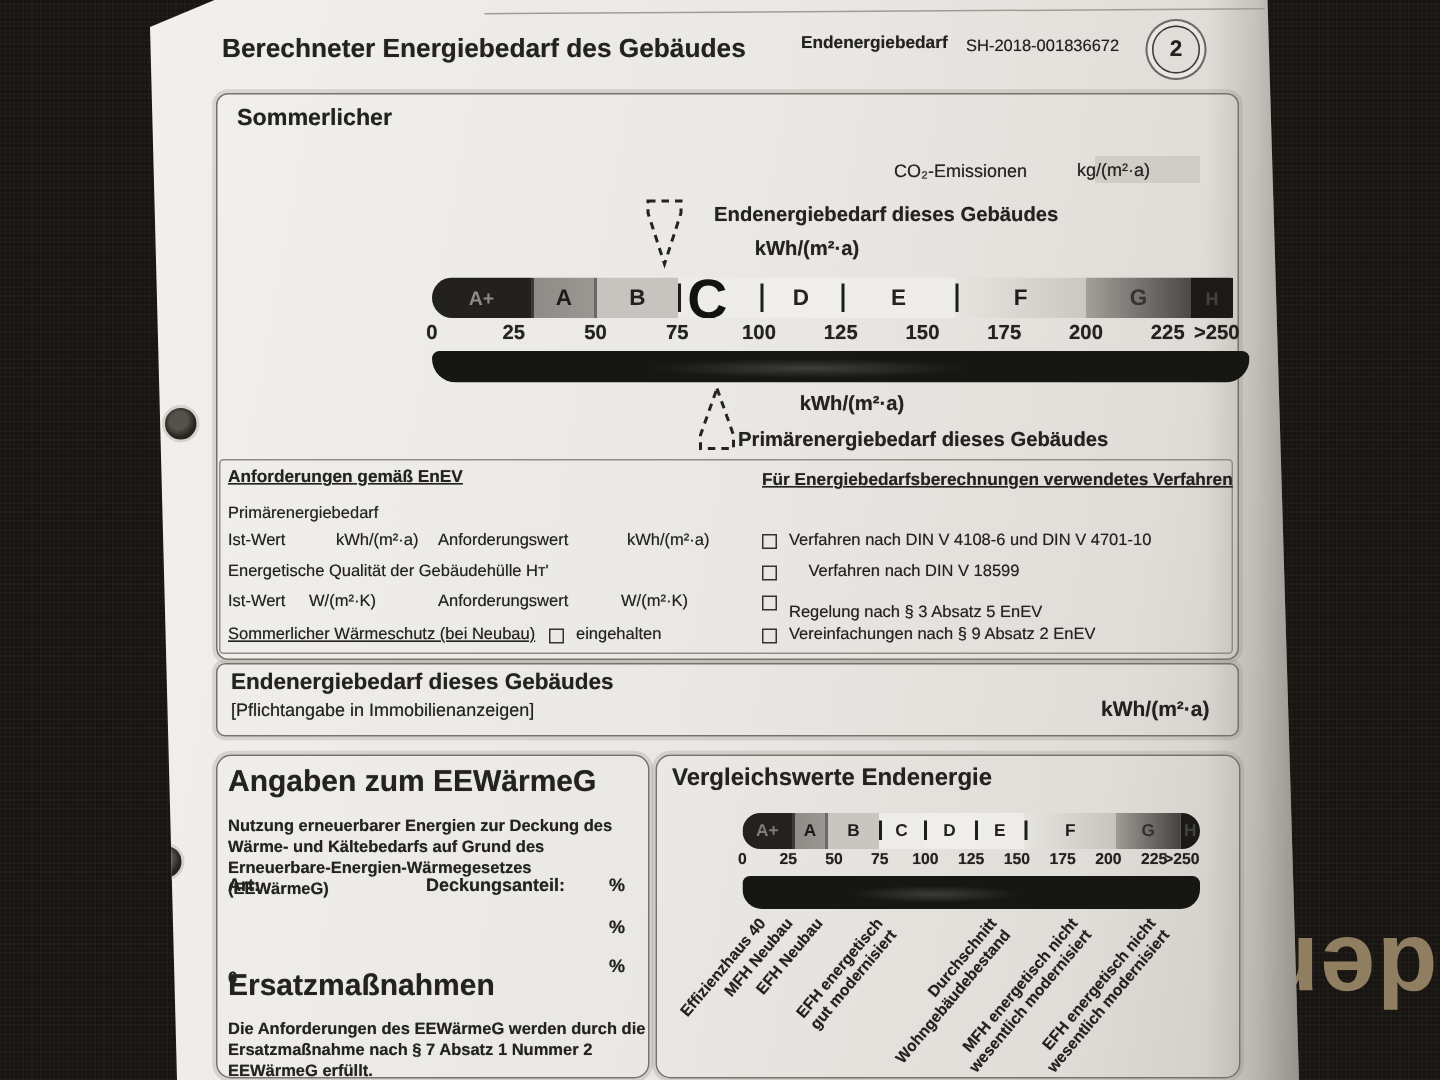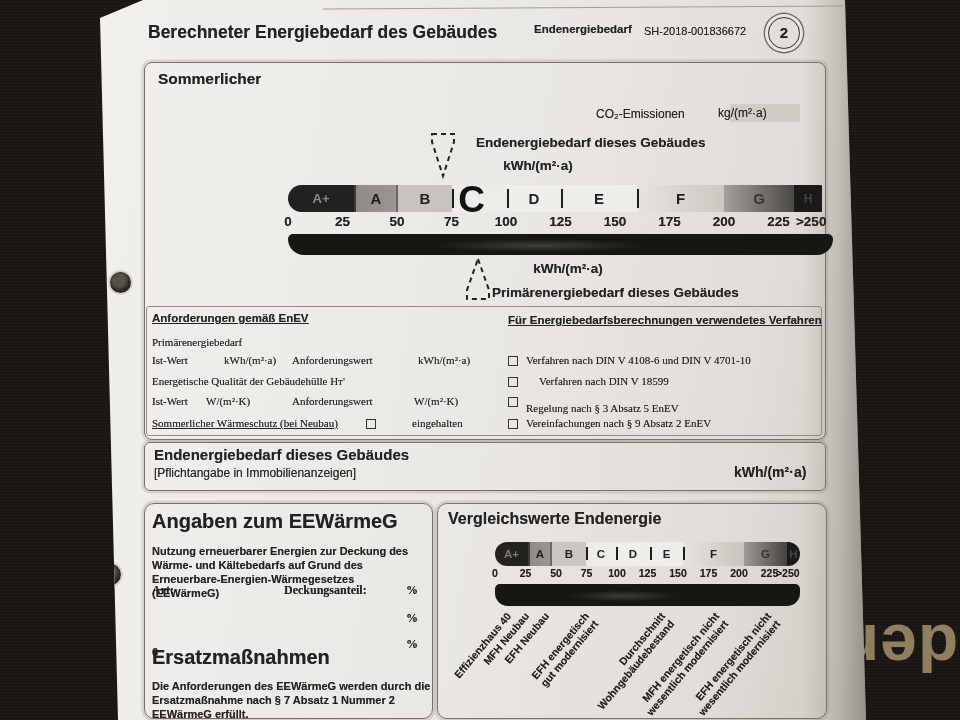--- a/index.html
+++ b/index.html
@@ -88,21 +88,21 @@
   .m8{width:28px;background:#1b1a18;color:#44423e;font-size:12px;}
   .vdiv{position:absolute;width:2px;height:19px;top:189px;background:#1d1d1b;}
   .ticks{left:200px;top:214px;width:545px;height:18px;font-size:13.5px;font-weight:bold;}
   .ticks span{position:absolute;transform:translateX(-50%);white-space:nowrap;}
   .darkbar{
     left:200px;top:234px;width:545px;height:21px;
     border-radius:5px 5px 16px 16px;
     background:radial-gradient(ellipse 150px 9px at 46% 55%, rgba(125,122,115,.4), transparent 70%),#161613;
   }
   
-  .f11{font-size:11px;font-family:Liberation Serif, serif;}
+  .f11{font-size:11px;}
   .colL-title{left:64px;top:312px;font-size:11.5px;}
   .colR-title{left:420px;top:314px;font-size:11.5px;}
   .cb{position:absolute;width:8px;height:8px;border:1.3px solid #33322f;background:transparent;}
   
   .t-endenergie{left:66px;top:446px;font-size:15px;}
   .sub-endenergie{left:66px;top:466px;font-size:12px;}
   .unit-endenergie{left:646px;top:464px;font-size:14px;}
   
   .t-eew{left:64px;top:510px;font-size:20px;}
   .eew-intro{left:64px;top:544px;width:272px;font-size:11px;font-weight:bold;line-height:1.28;}
@@ -233,21 +233,21 @@
 
   <div class="f11 ink" style="left:64px;top:375px;">Energetische Qualität der Gebäudehülle Hᴛ'</div>
 
   <div class="f11 ink" style="left:64px;top:395px;">Ist-Wert</div>
   <div class="f11 ink" style="left:118px;top:395px;">W/(m²·K)</div>
   <div class="f11 ink" style="left:204px;top:395px;">Anforderungswert</div>
   <div class="f11 ink" style="left:326px;top:395px;">W/(m²·K)</div>
 
   <div class="f11 ink u" style="left:64px;top:417px;">Sommerlicher Wärmeschutz (bei Neubau)</div>
   <div class="cb" style="left:278px;top:419px;"></div>
-  <div class="f11 ink" style="left:296px;top:417px;margin-left:28px;">eingehalten</div>
+  <div class="f11 ink" style="left:296px;top:417px;">eingehalten</div>
 
   <div class="cb" style="left:420px;top:356px;"></div>
   <div class="f11 ink" style="left:438px;top:354px;">Verfahren nach DIN V 4108-6 und DIN V 4701-10</div>
   <div class="cb" style="left:420px;top:377px;"></div>
   <div class="f11 ink" style="left:451px;top:375px;">Verfahren nach DIN V 18599</div>
   <div class="cb" style="left:420px;top:397px;"></div>
   <div class="f11 ink" style="left:438px;top:402px;">Regelung nach § 3 Absatz 5 EnEV</div>
   <div class="cb" style="left:420px;top:419px;"></div>
   <div class="f11 ink" style="left:438px;top:417px;">Vereinfachungen nach § 9 Absatz 2 EnEV</div>
 

